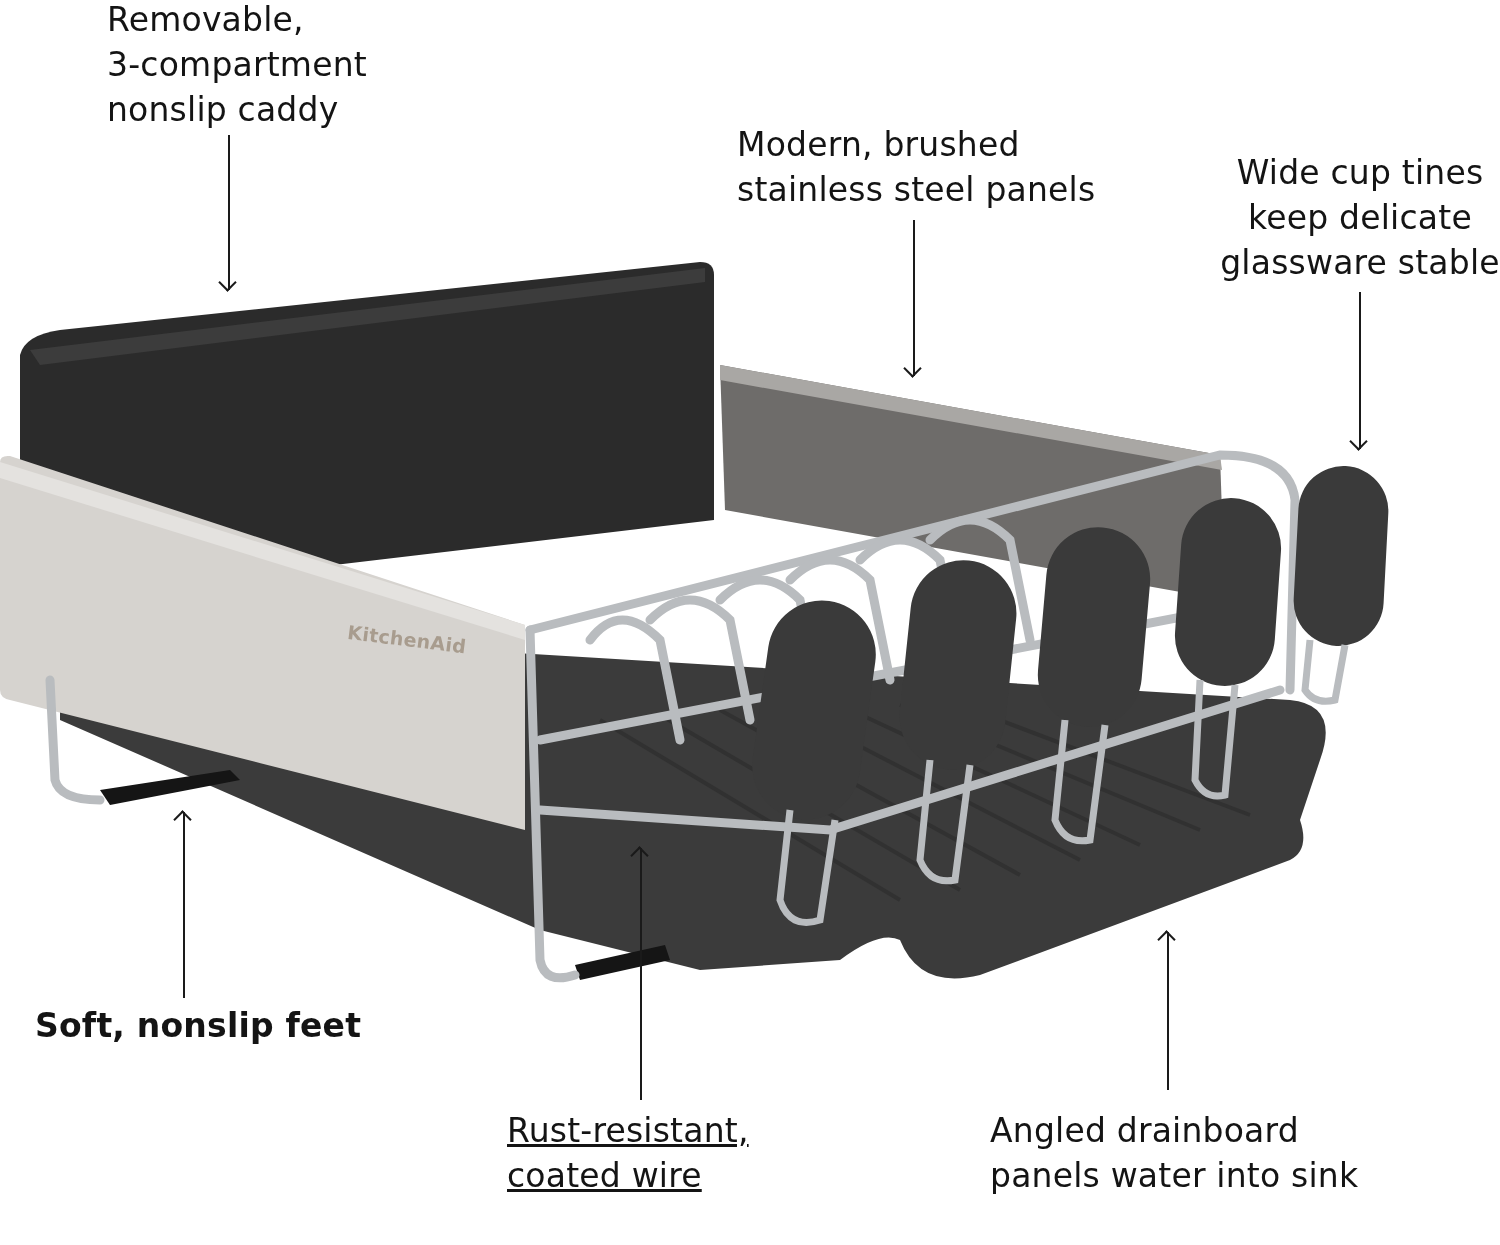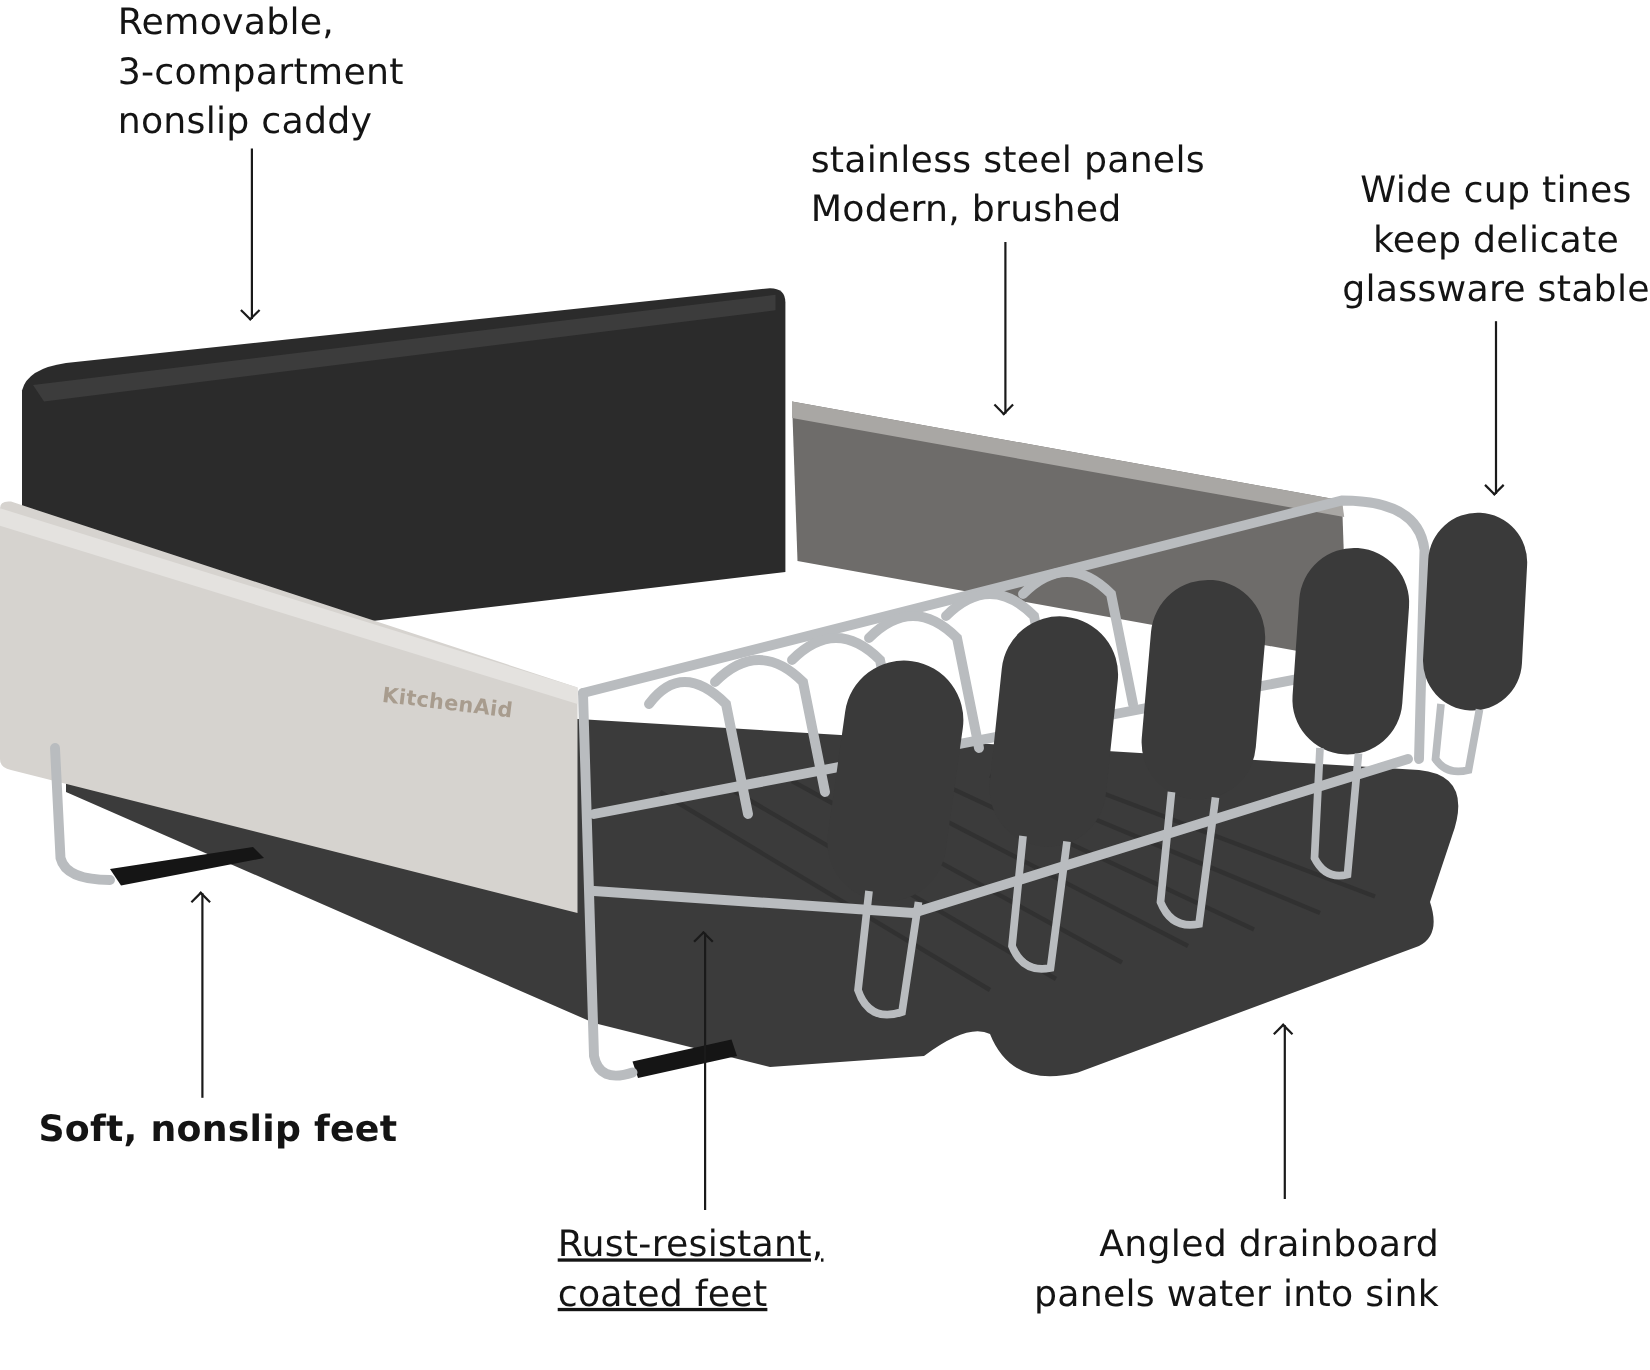--- a/index.html
+++ b/index.html
@@ -92,40 +92,40 @@
 <div class="brand">KitchenAid</div>
 
 <div class="callout" style="left:107px; top:-3px;">
   <span class="line">Removable,</span>
   <span class="line">3-compartment</span>
   <span class="line">nonslip caddy</span>
 </div>
 <div class="arrow down" style="left:228px; top:135px; height:155px;"></div>
 
 <div class="callout" style="left:737px; top:122px;">
+  <span class="line">Modern, brushed</span>
   <span class="line">stainless steel panels</span>
-  <span class="line">Modern, brushed</span>
 </div>
 <div class="arrow down" style="left:913px; top:220px; height:156px;"></div>
 
 <div class="callout center" style="left:1215px; top:150px; width:290px;">
   <span class="line">Wide cup tines</span>
   <span class="line">keep delicate</span>
   <span class="line">glassware stable</span>
 </div>
 <div class="arrow down" style="left:1359px; top:292px; height:157px;"></div>
 
 <div class="arrow up" style="left:183px; top:812px; height:186px;"></div>
 <div class="callout" style="left:35px; top:1003px;font-weight:bold;">
   <span class="line">Soft, nonslip feet</span>
 </div>
 
 <div class="arrow up" style="left:640px; top:848px; height:252px;"></div>
 <div class="callout" style="left:507px; top:1108px;text-decoration:underline;">
   <span class="line">Rust-resistant,</span>
-  <span class="line">coated feet</span>
+  <span class="line">coated wire</span>
 </div>
 
 <div class="arrow up" style="left:1167px; top:932px; height:158px;"></div>
-<div class="callout" style="left:940px; top:1108px;text-align:right;">
+<div class="callout" style="left:990px; top:1108px;">
   <span class="line">Angled drainboard</span>
   <span class="line">panels water into sink</span>
 </div>
 
 </body></html>

